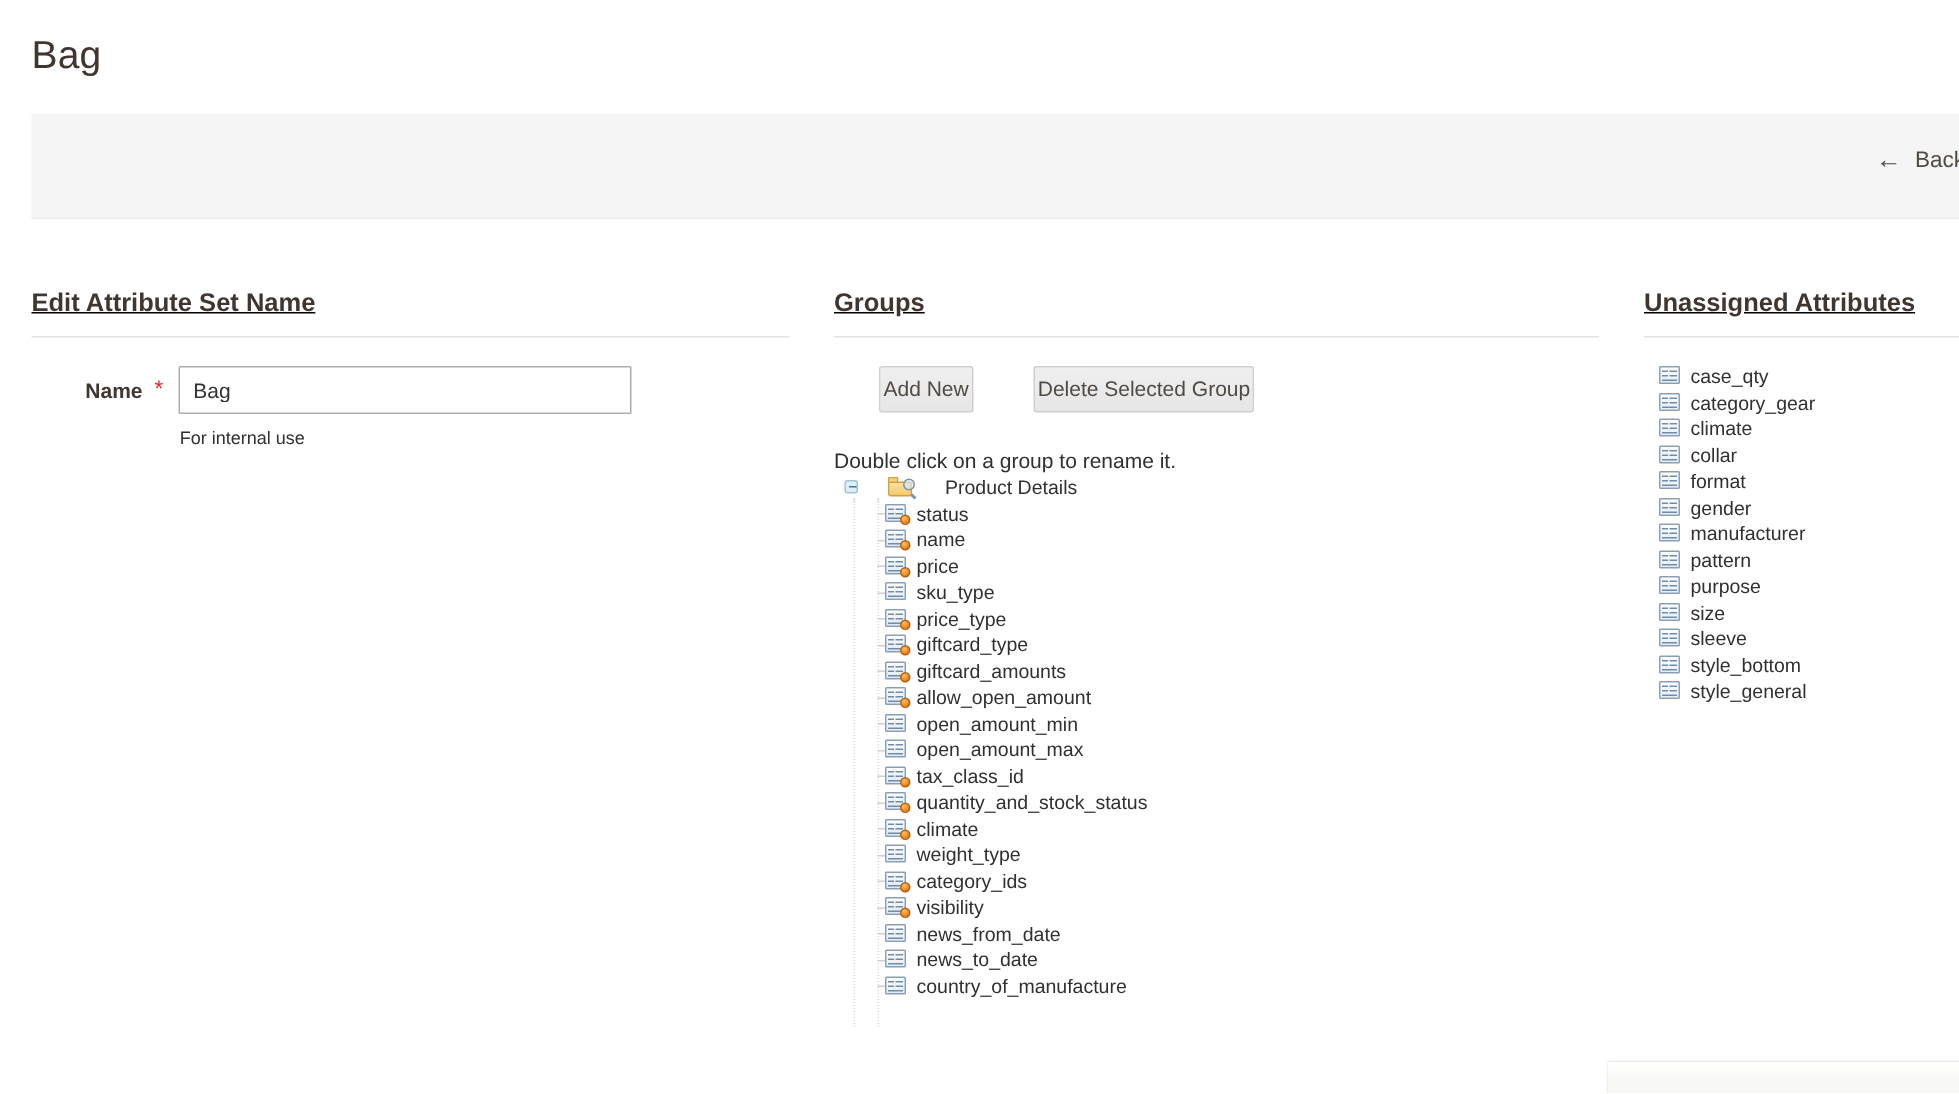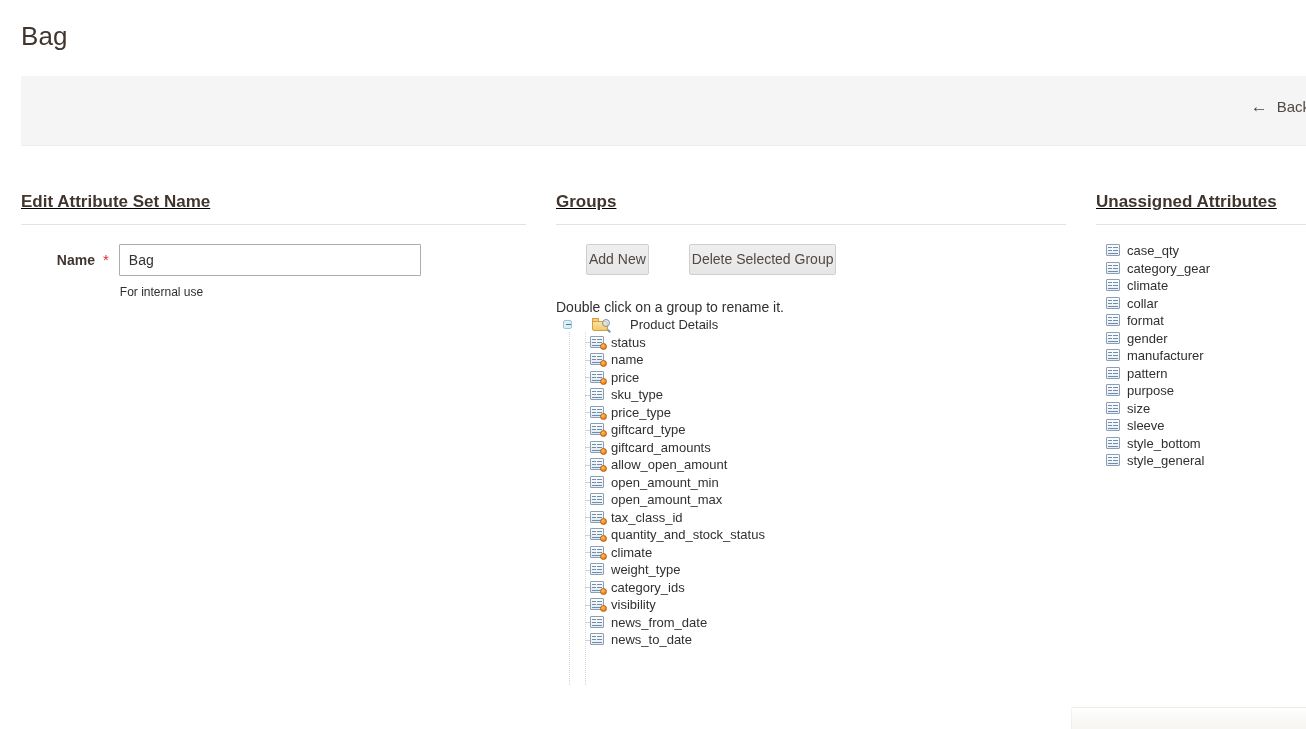--- a/index.html
+++ b/index.html
@@ -571,20 +571,31 @@
             <span class="icon-attr">
               <span class="abody"></span>
               <span class="arow r1"></span>
               <span class="arow r2"></span>
               <span class="arow r3"></span>
               <span class="arow r4"></span>
               <span class="arow r5"></span>
             </span>
             <span class="tree-label">news_to_date</span>
           </div>
+          <div class="tree-node child">
+            <span class="icon-attr">
+              <span class="abody"></span>
+              <span class="arow r1"></span>
+              <span class="arow r2"></span>
+              <span class="arow r3"></span>
+              <span class="arow r4"></span>
+              <span class="arow r5"></span>
+            </span>
+            <span class="tree-label">country_of_manufacture</span>
+          </div>
         </div>
     </div>
   </div>
 
   <div class="col col-right">
     <div class="section-title">Unassigned Attributes</div>
     <div class="section-rule"></div>
     <div class="unassigned-list" id="unassigned-list">
         <div class="unassigned-item">
           <span class="icon-attr">

